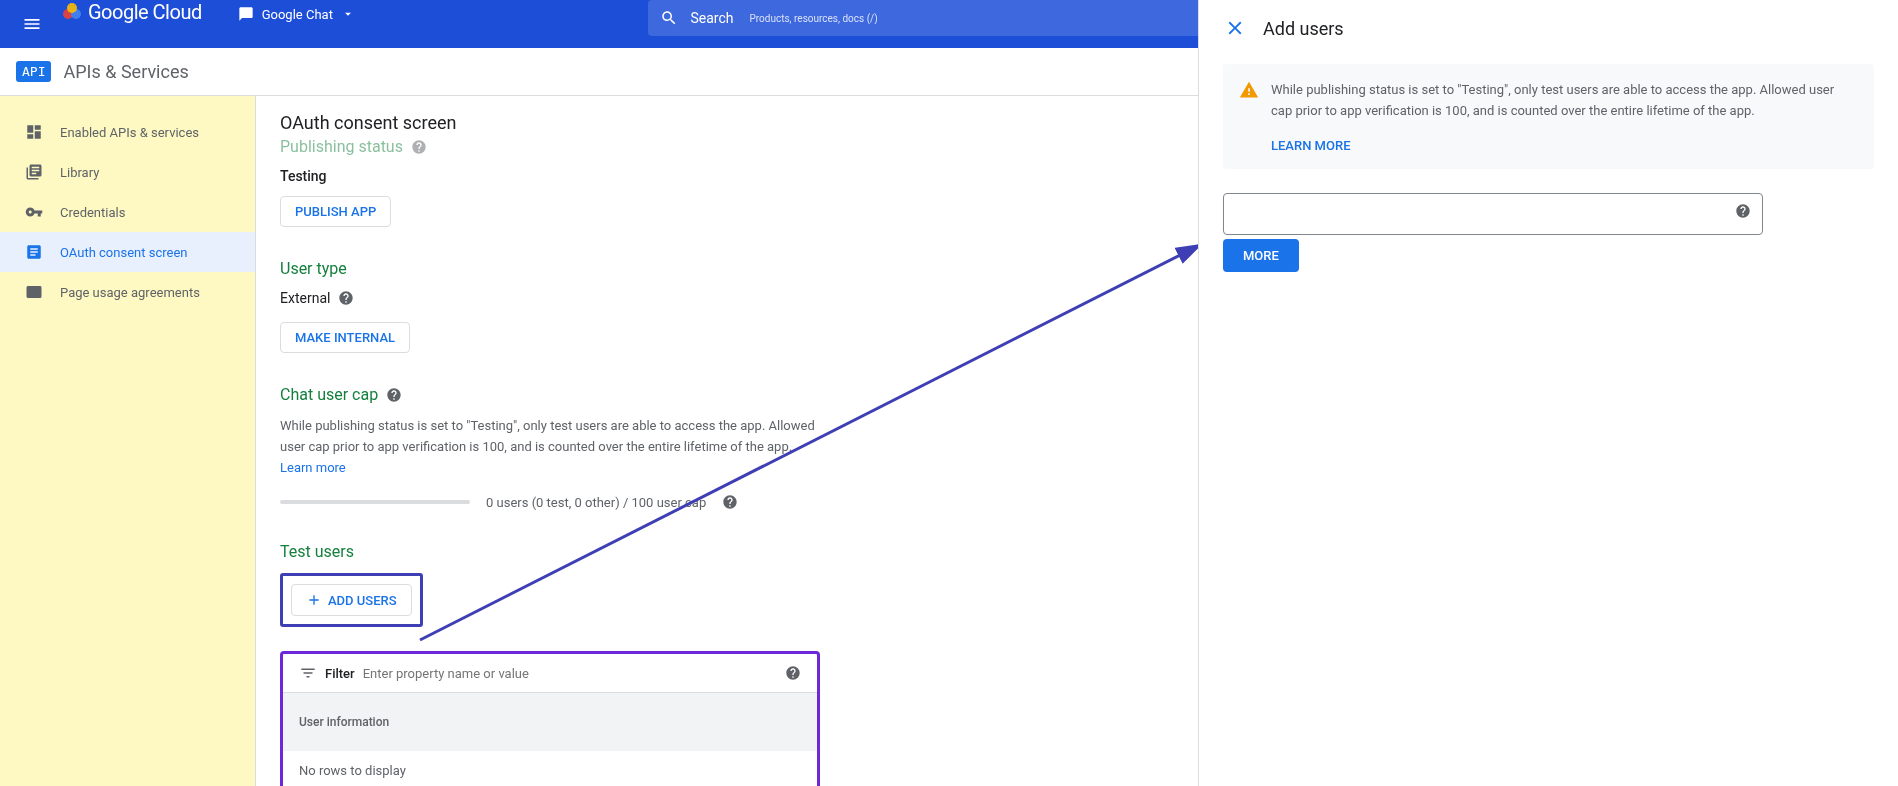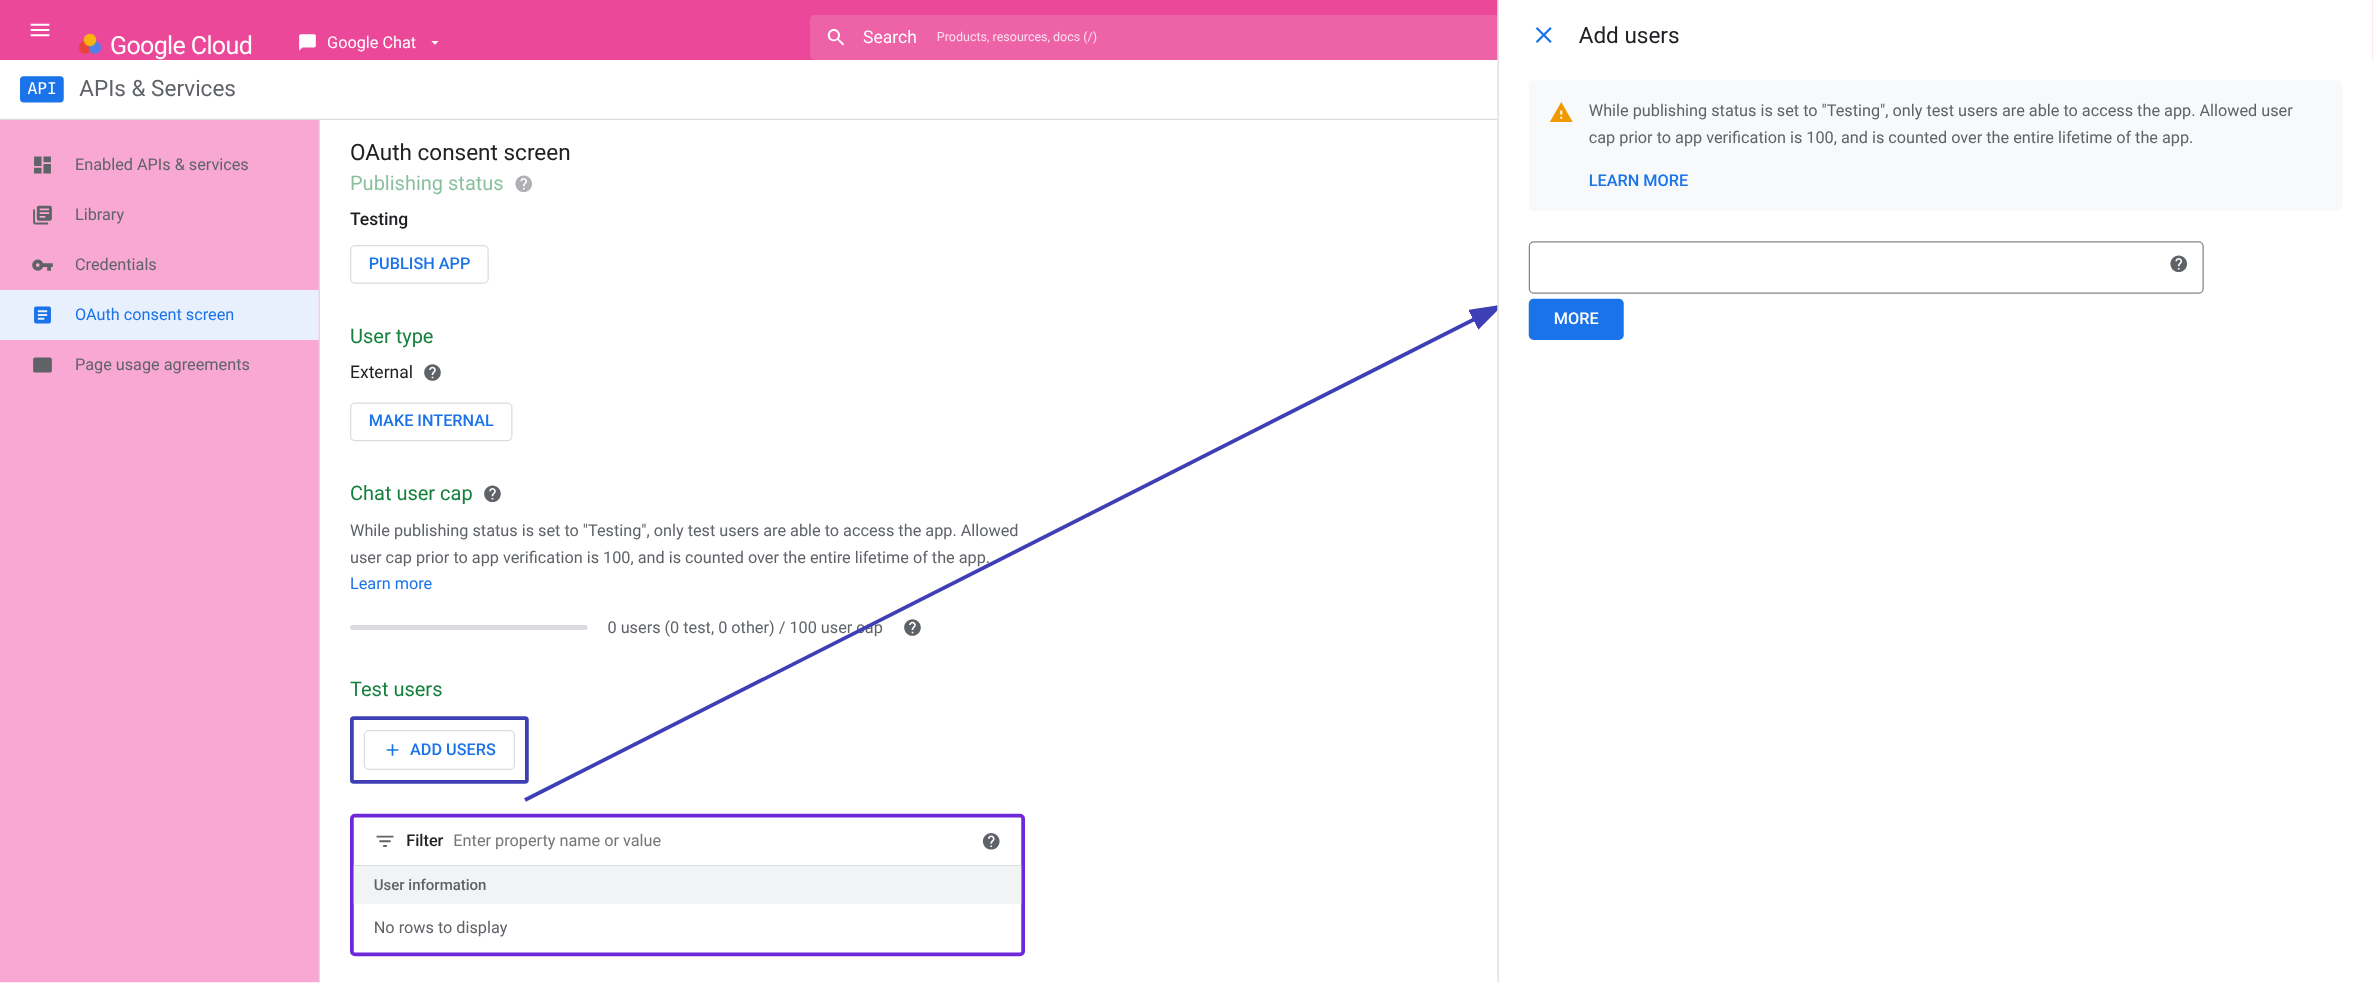--- a/index.html
+++ b/index.html
@@ -1,19 +1,19 @@
 <!DOCTYPE html>
 <html><head>
   <meta charset="utf-8">
   <style>
     * { margin: 0; padding: 0; box-sizing: border-box; font-family: 'Google Sans', Roboto, Arial, sans-serif; }
     body { width: 1898px; height: 786px; position: relative; overflow: hidden; background: #fff; }
     
     
-    .top-header { height: 48px; background: #ec4899; display: flex; align-items: flex-end; padding: 0 8px; color: #fff; }
+    .top-header { height: 48px; background: #1d4ed8; display: flex; align-items: flex-start; padding: 0 8px; color: #fff; }
     .menu-icon { width: 48px; height: 48px; display: flex; align-items: center; justify-content: center; cursor: pointer; }
     .cloud-logo { display: flex; align-items: center; gap: 4px; margin-left: 4px; color: #fff; font-size: 20px; }
     .cloud-logo-text { color: #fff; font-size: 20px; font-weight: 400; letter-spacing: -0.5px; }
     .project-selector { display: flex; align-items: center; gap: 8px; margin-left: 24px; padding: 6px 12px; cursor: pointer; border-radius: 4px; }
     .chat-icon { width: 16px; height: 16px; }
     .dropdown-icon { width: 14px; height: 14px; }
     .search-container { margin-left: auto; margin-right: auto; position: relative; left: -120px; display: flex; align-items: center; background: rgba(255,255,255,0.15); border-radius: 4px; height: 36px; width: 720px; padding: 0 12px; }
     .search-icon-wrapper { display: flex; align-items: center; margin-right: 12px; }
     .search-label { color: #fff; font-size: 14px; margin-right: 16px; }
     .search-input { flex: 1; background: transparent; border: none; outline: none; color: #fff; font-size: 10px; }
@@ -21,21 +21,21 @@
     
     
     .secondary-header { height: 48px; background: #fff; border-bottom: 1px solid #dadce0; display: flex; align-items: center; padding: 0 16px; }
     .api-badge { background: #1a73e8; color: #fff; font-size: 13px; font-weight: 500; padding: 3px 6px; border-radius: 3px; margin-right: 12px; font-family: monospace; }
     .service-title { font-size: 18px; color: #5f6368; font-weight: 400; }
     
     
     .main-container { display: flex; height: calc(100% - 96px); }
     
     
-    .sidebar { width: 256px; background: #f9a8d4; border-right: 1px solid #dadce0; padding-top: 16px; }
+    .sidebar { width: 256px; background: #fef9c3; border-right: 1px solid #dadce0; padding-top: 16px; }
     .sidebar-item { display: flex; align-items: center; gap: 16px; padding: 10px 24px; font-size: 13px; color: #5f6368; cursor: pointer; }
     .sidebar-item.active { background: #e8f0fe; color: #1a73e8; }
     .sidebar-item.active .sidebar-icon svg { fill: #1a73e8; }
     .sidebar-icon { width: 20px; height: 20px; display: flex; align-items: center; justify-content: center; }
     .sidebar-icon svg { fill: #5f6368; }
     
     
     .content { flex: 1; padding: 0 24px; overflow-y: auto; position: relative; }
     .page-title { font-size: 18px; color: #202124; padding: 16px 0; }
     
@@ -58,21 +58,21 @@
     
     
     .highlight-box { border: 3px solid #3f3fb5; padding: 8px; display: inline-block; border-radius: 3px; margin-bottom: 24px; }
     
     
     .table-container { border: 3px solid #6d28d9; border-radius: 4px; max-width: 540px; }
     .filter-row { display: flex; align-items: center; padding: 10px 16px; gap: 8px; border-bottom: 1px solid #dadce0; }
     .filter-icon { width: 18px; height: 18px; fill: #5f6368; }
     .filter-label { font-size: 13px; font-weight: 500; color: #202124; }
     .filter-input { flex: 1; border: none; outline: none; font-size: 13px; color: #5f6368; }
-    .table-header { background: #f1f3f4; padding: 8px 16px; font-size: 12px; color: #5f6368; font-weight: 500; }
+    .table-header { background: #f1f3f4; padding: 22px 16px; font-size: 12px; color: #5f6368; font-weight: 500; }
     .table-empty { padding: 12px 16px; font-size: 13px; color: #5f6368; }
     
     
     .side-panel { position: absolute; top: 0; right: 0; width: 700px; height: 100%; background: #fff; z-index: 100; border-left: 1px solid #dadce0; }
     .panel-header { display: flex; align-items: center; gap: 16px; padding: 16px 24px; }
     .close-btn { width: 24px; height: 24px; cursor: pointer; display: flex; align-items: center; justify-content: center; }
     .panel-title { font-size: 18px; color: #202124; font-weight: 400; }
     .panel-body { padding: 8px 24px; }
     
     .warning-box { background: #f8f9fa; border-radius: 4px; padding: 16px; display: flex; gap: 12px; margin-bottom: 24px; }

